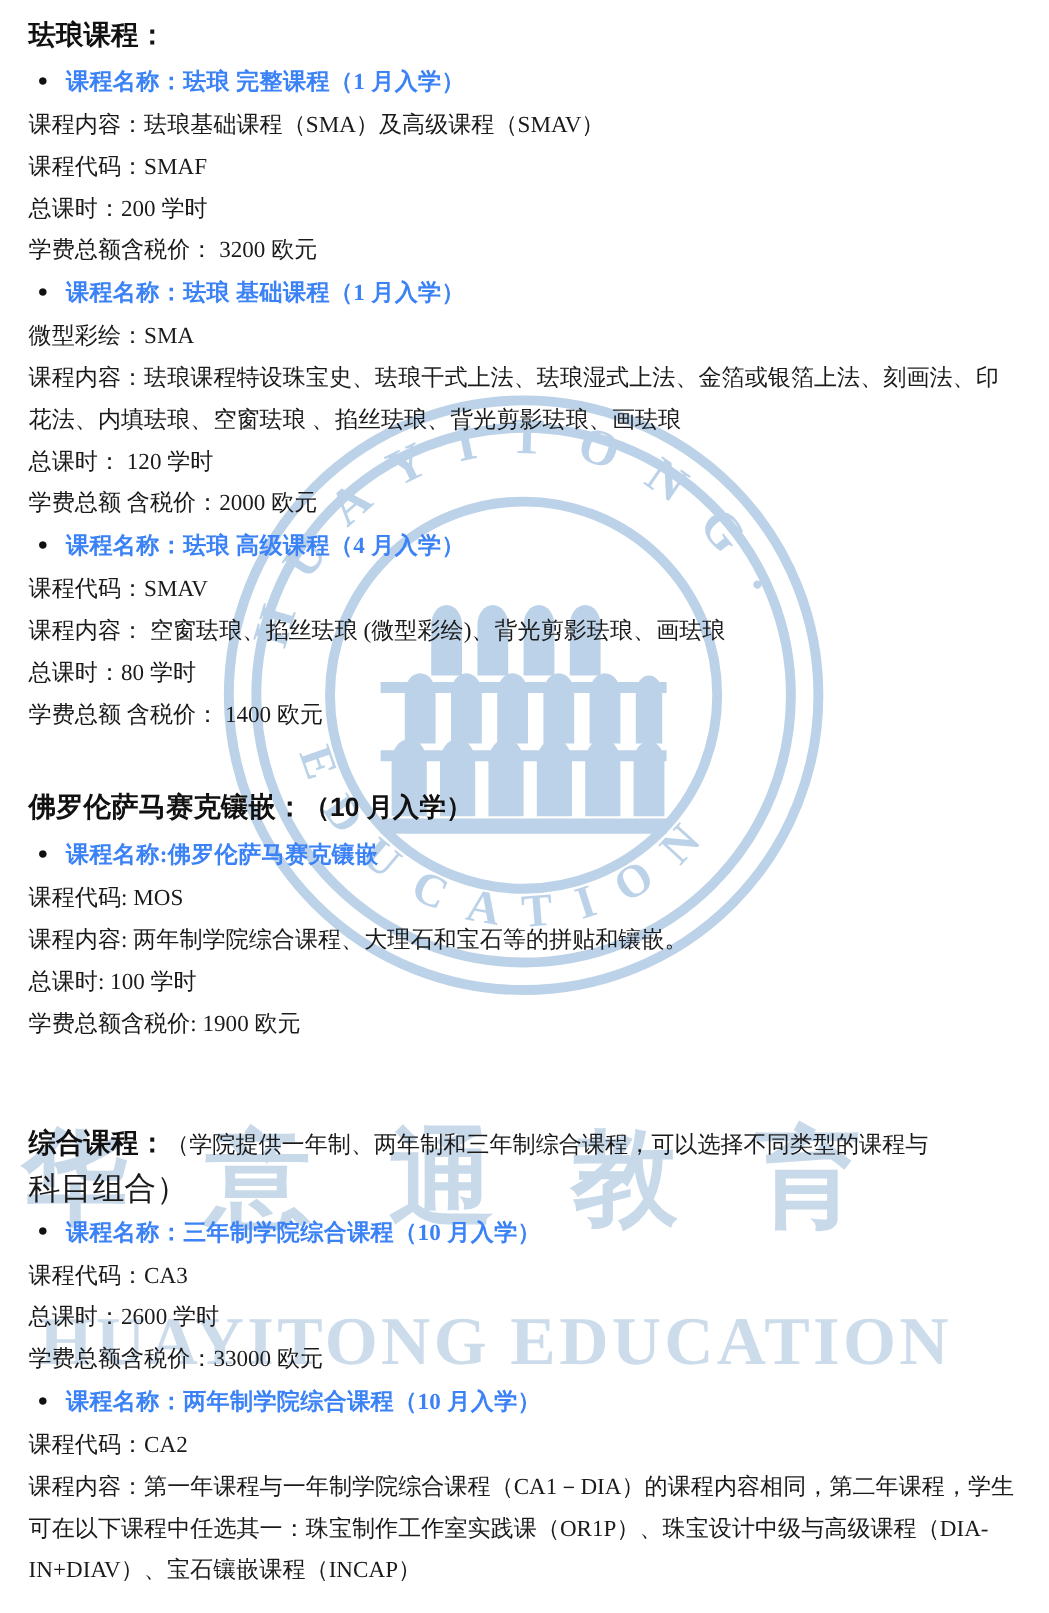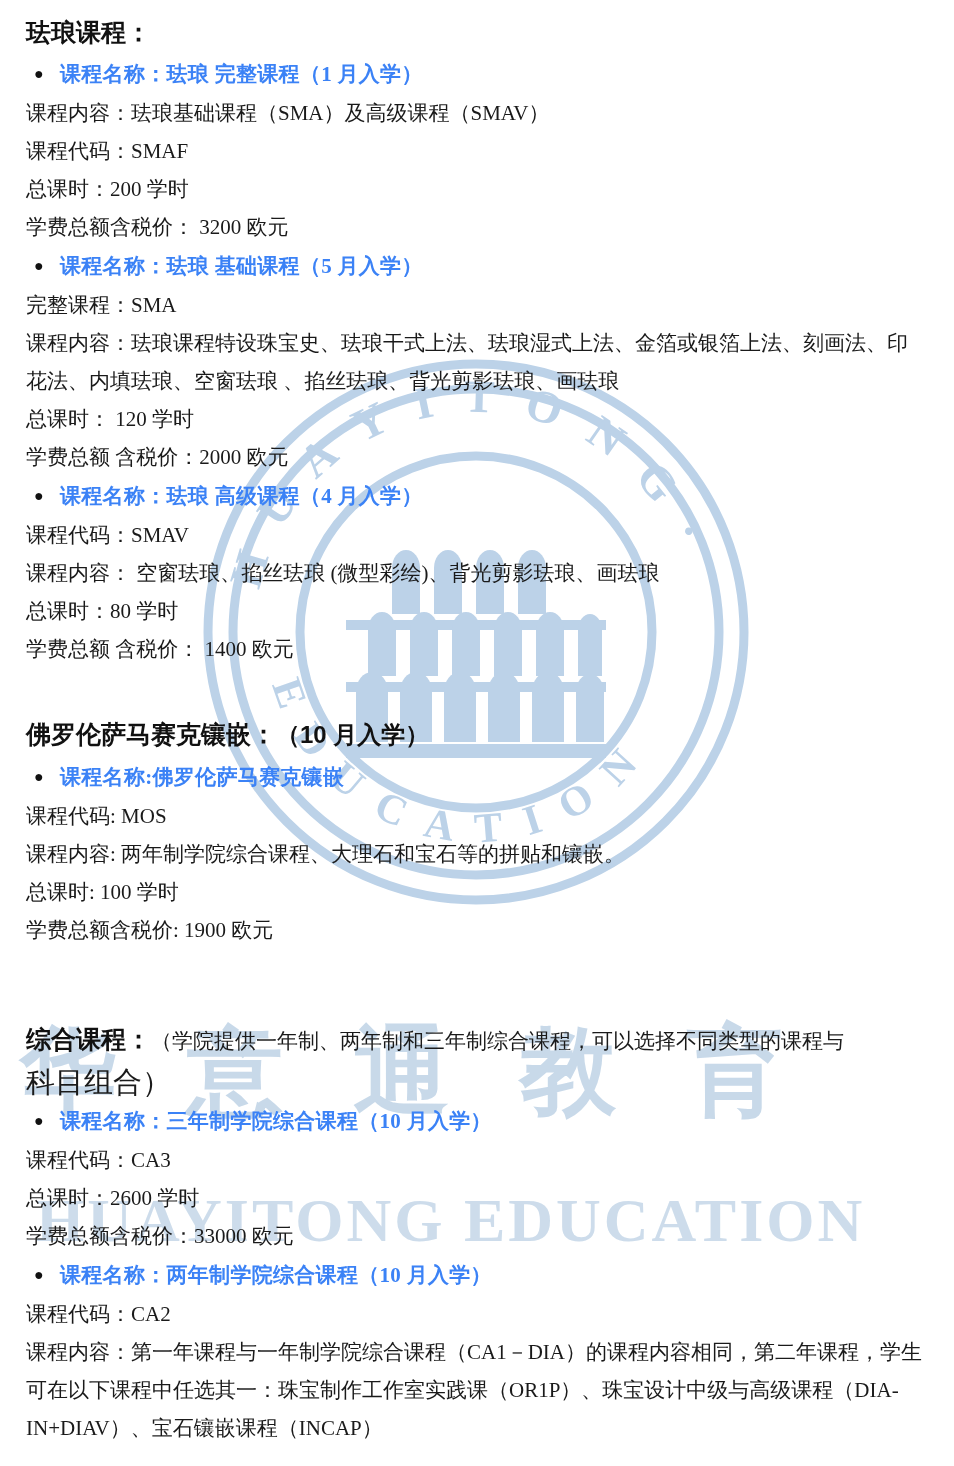--- a/index.html
+++ b/index.html
@@ -198,23 +198,23 @@
       <p class="field">课程内容：珐琅基础课程（SMA）及高级课程（SMAV）</p>
       <p class="field">课程代码：SMAF</p>
       <p class="field">总课时：200 学时</p>
       <p class="field">学费总额含税价：   3200 欧元</p>
     </div>
 
     <div class="course">
       <div class="course-head">
         <span class="bullet">●</span>
         <span class="course-head-text">课程名称：</span>
-        <span class="course-head-text">珐琅 基础课程（5 月入学）</span>
-      </div>
-      <p class="field">完整课程：SMA</p>
+        <span class="course-head-text">珐琅 基础课程（1 月入学）</span>
+      </div>
+      <p class="field">微型彩绘：SMA</p>
       <p class="field">课程内容：珐琅课程特设珠宝史、珐琅干式上法、珐琅湿式上法、金箔或银箔上法、刻画法、印花法、内填珐琅、空窗珐琅 、掐丝珐琅、背光剪影珐琅、画珐琅</p>
       <p class="field">总课时： 120 学时</p>
       <p class="field">学费总额 含税价：2000 欧元</p>
     </div>
 
     <div class="course">
       <div class="course-head">
         <span class="bullet">●</span>
         <span class="course-head-text">课程名称：</span>
         <span class="course-head-text"> 珐琅 高级课程（4 月入学）</span>

